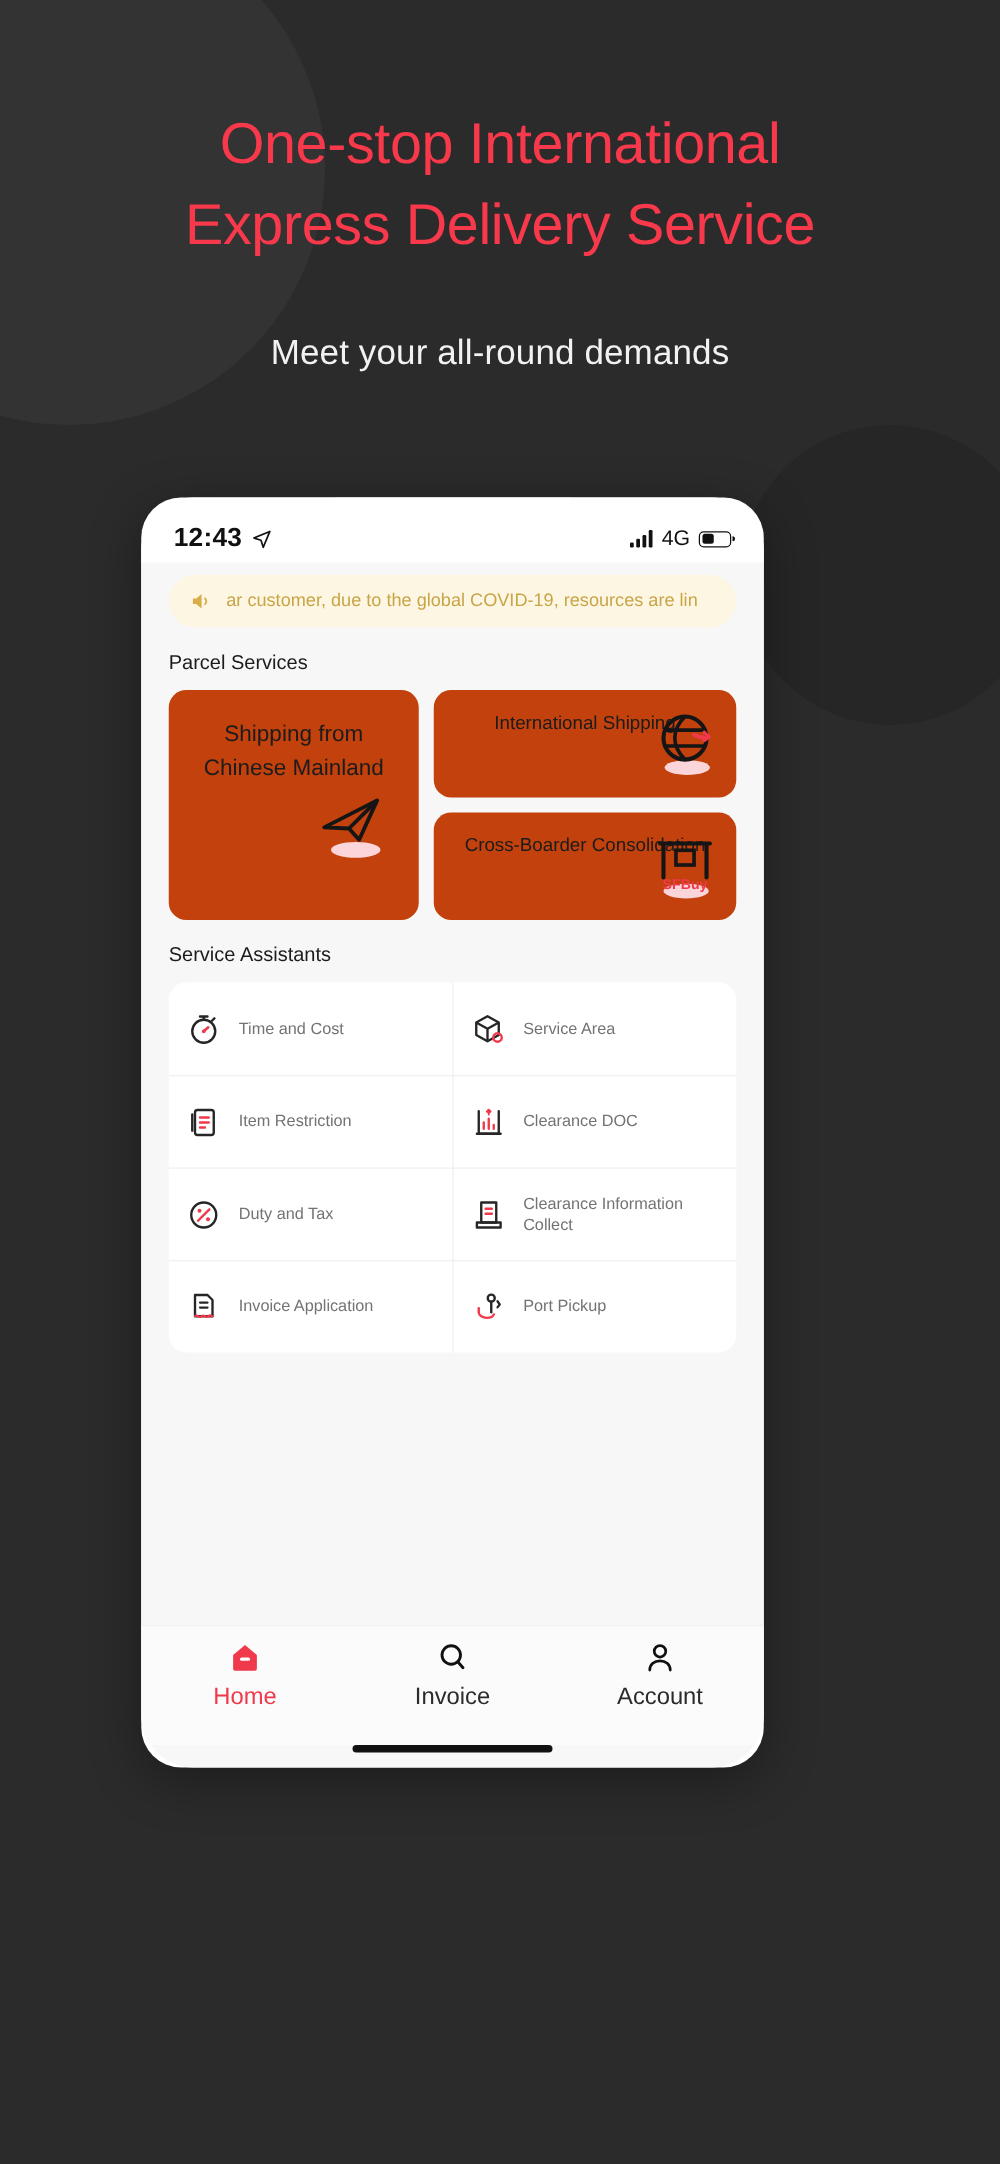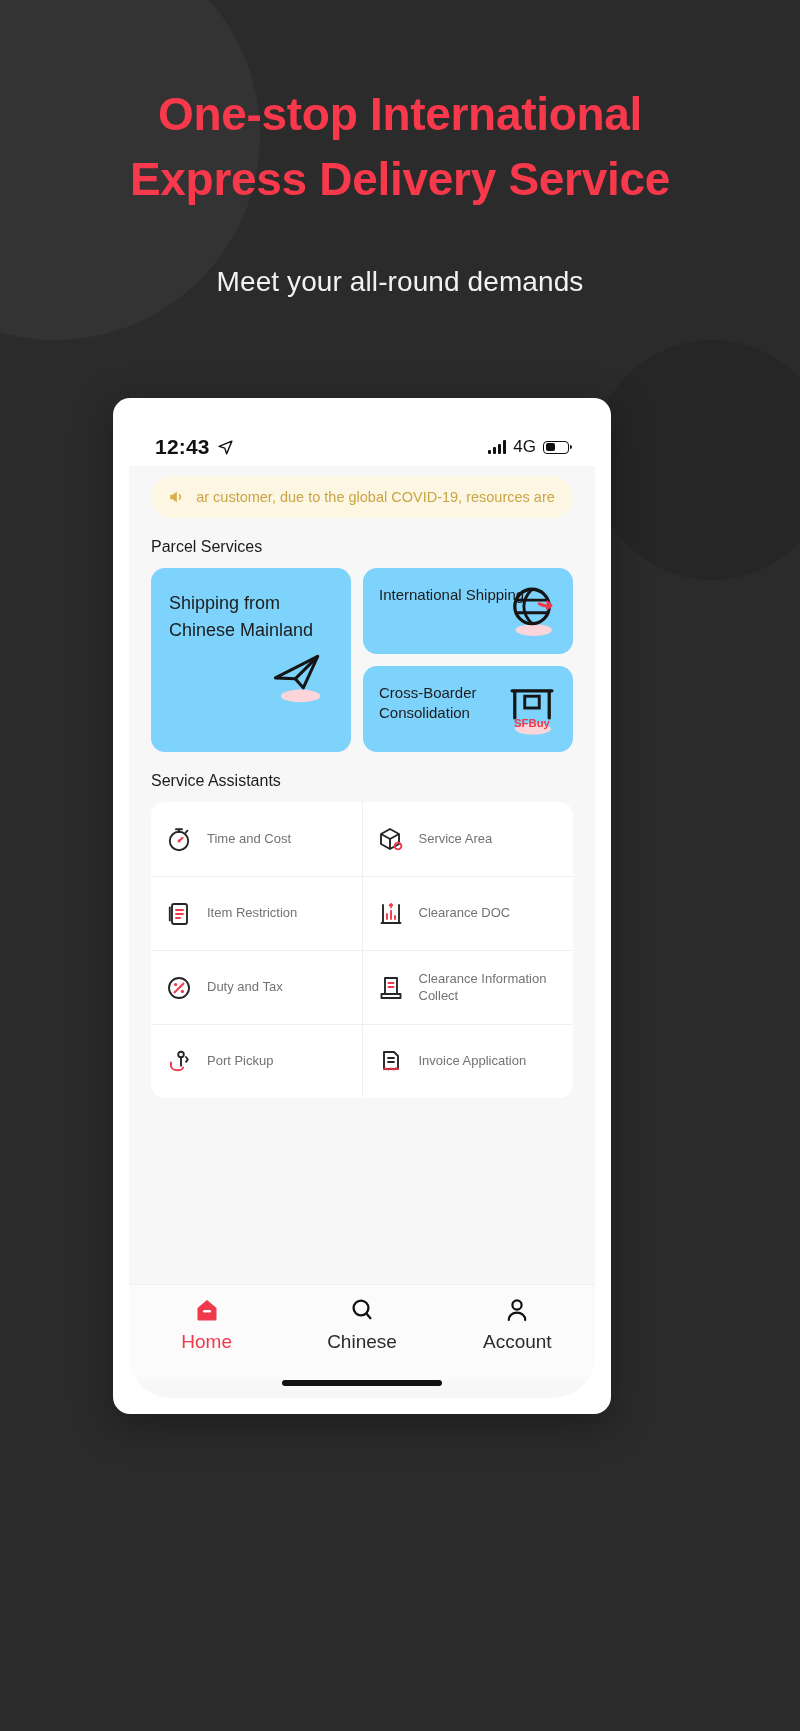--- a/index.html
+++ b/index.html
@@ -24,44 +24,44 @@
   .blob-b {
     position: absolute; left: 592px; top: 340px;
     width: 240px; height: 240px; border-radius: 50%;
     background: #262626;
   }
   .headline {
     position: relative;
     text-align: center;
     color: #f8394b;
     font-size: 46px;
-    font-weight: bold;
+    font-weight: normal;
     line-height: 1.42;
     letter-spacing: -0.3px;
     padding-top: 82px;
   }
   .subhead {
     position: relative;
     text-align: center;
     color: #f2f2f2;
     font-size: 28px;
     font-weight: 400;
     padding-top: 53px;
     letter-spacing: 0.1px;
   }
 
   
   .phone {
     position: absolute;
     left: 113px; top: 398px;
     width: 498px; height: 1016px;
     background: #ffffff;
-    border-radius: 17px;
+    border-radius: 32px;
     box-shadow: 0 10px 40px rgba(0,0,0,.35);
-    padding: 16px;
+    padding: 0;
   }
   .screen {
     position: relative;
     width: 100%; height: 100%;
     background: #f7f7f7;
     border-radius: 42px;
     overflow: hidden;
     display: flex;
     flex-direction: column;
   }
@@ -137,21 +137,21 @@
   
   .section-title {
     font-size: 16px; color: #1c1c1c; font-weight: 500;
     padding: 20px 22px 12px 22px;
     flex: none;
   }
   .parcel-grid {
     display: flex; gap: 12px; padding: 0 22px; flex: none;
   }
   .pcard {
-    background: #7dd3fc; border-radius: 14px; position: relative;
+    background: #c2410c; border-radius: 14px; position: relative; text-align: center;
   }
   .pcard-big { width: 200px; height: 184px; padding: 22px 18px; }
   .pcard-sm  { flex: 1; height: 86px; padding: 17px 16px; display:flex; align-items:flex-start; }
   .pcard-col { display:flex; flex-direction: column; gap: 12px; flex: 1; }
   .pcard-title { font-size: 16.5px; color: #1c1c1c; line-height: 1.55; }
   .pcard-big .pcard-title { font-size: 18px; line-height: 1.5; }
   .pcard-sm .pcard-title { font-size: 15px; line-height: 1.35; flex: 1; }
 
   .art { position: absolute; }
   .art-plane { right: 18px; bottom: 46px; width: 72px; height: 58px; }
@@ -338,55 +338,55 @@
               <path d="M4.5 20h19v4h-19z" fill="none" stroke="#262626" stroke-width="1.9" stroke-linejoin="round"></path>
               <path d="M11.5 9h5M11.5 13h5" fill="none" stroke="#f0394b" stroke-width="1.9" stroke-linecap="round"></path>
             </svg>
             <span class="assist-label">Clearance Information Collect</span>
           </div>
         </div>
 
         <div class="assist-row">
           <div class="assist-cell">
             <svg class="assist-ico" viewBox="0 0 28 28">
+              <path d="M7 4h10l4 4v13H7z" fill="none" stroke="#262626" stroke-width="1.9" stroke-linejoin="round"></path>
+              <path d="M11 10h6M11 14h6" fill="none" stroke="#262626" stroke-width="1.8" stroke-linecap="round"></path>
+              <path d="M7 21c1.8-2.2 3.6 2.2 5.4 0s3.6 2.2 5.4 0 2.4 1 3.2 0" fill="none" stroke="#f0394b" stroke-width="1.8" stroke-linecap="round"></path>
+            </svg>
+            <span class="assist-label">Invoice Application</span>
+          </div>
+          <div class="assist-cell">
+            <svg class="assist-ico" viewBox="0 0 28 28">
               <circle cx="16" cy="6.5" r="2.8" fill="none" stroke="#262626" stroke-width="1.9"></circle>
               <path d="M16 9.3v8.5" fill="none" stroke="#262626" stroke-width="1.9" stroke-linecap="round"></path>
               <path d="M21 9l1.8 2.6-1.8 2.3" fill="none" stroke="#262626" stroke-width="1.8" stroke-linecap="round" stroke-linejoin="round"></path>
               <path d="M6 17.5c0 3 3.2 4.8 6.5 4.8 3 0 5-1.2 5.6-2.8" fill="none" stroke="#f0394b" stroke-width="1.9" stroke-linecap="round"></path>
               <path d="M6 14.5v3" fill="none" stroke="#f0394b" stroke-width="1.9" stroke-linecap="round"></path>
             </svg>
             <span class="assist-label">Port Pickup</span>
           </div>
-          <div class="assist-cell">
-            <svg class="assist-ico" viewBox="0 0 28 28">
-              <path d="M7 4h10l4 4v13H7z" fill="none" stroke="#262626" stroke-width="1.9" stroke-linejoin="round"></path>
-              <path d="M11 10h6M11 14h6" fill="none" stroke="#262626" stroke-width="1.8" stroke-linecap="round"></path>
-              <path d="M7 21c1.8-2.2 3.6 2.2 5.4 0s3.6 2.2 5.4 0 2.4 1 3.2 0" fill="none" stroke="#f0394b" stroke-width="1.8" stroke-linecap="round"></path>
-            </svg>
-            <span class="assist-label">Invoice Application</span>
-          </div>
         </div>
       </div>
 
       <div class="spacer"></div>
 
       <div class="tabbar">
         <div class="tab active">
           <svg class="tab-ico" viewBox="0 0 26 26">
             <path d="M13 3 3.5 11v11a1.5 1.5 0 0 0 1.5 1.5h16a1.5 1.5 0 0 0 1.5-1.5V11z" fill="#f0394b"></path>
             <rect x="9" y="13" width="8" height="2.6" rx="1.3" fill="#ffffff"></rect>
           </svg>
           <span class="tab-label">Home</span>
         </div>
         <div class="tab">
           <svg class="tab-ico" viewBox="0 0 26 26">
             <circle cx="12" cy="11" r="7.4" fill="none" stroke="#111" stroke-width="2.3"></circle>
             <path d="M17.4 16.6l4 4.6" fill="none" stroke="#111" stroke-width="2.3" stroke-linecap="round"></path>
           </svg>
-          <span class="tab-label">Chinese</span>
+          <span class="tab-label">Invoice</span>
         </div>
         <div class="tab">
           <svg class="tab-ico" viewBox="0 0 26 26">
             <circle cx="13" cy="8" r="4.6" fill="none" stroke="#111" stroke-width="2.2"></circle>
             <path d="M4.8 23c0-4.6 3.7-7.4 8.2-7.4s8.2 2.8 8.2 7.4" fill="none" stroke="#111" stroke-width="2.2" stroke-linecap="round"></path>
           </svg>
           <span class="tab-label">Account</span>
         </div>
       </div>
       <div class="home-indicator"></div>

